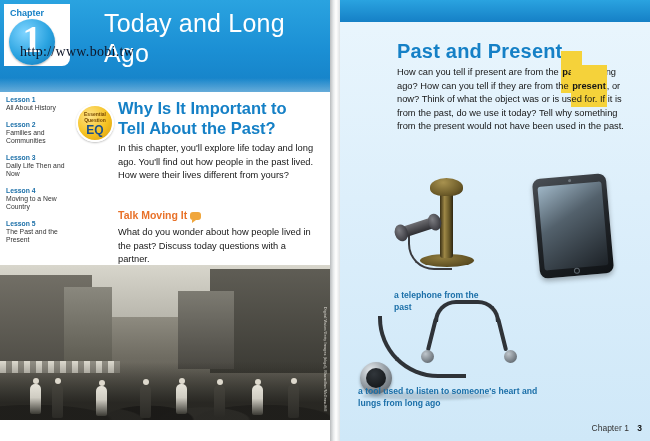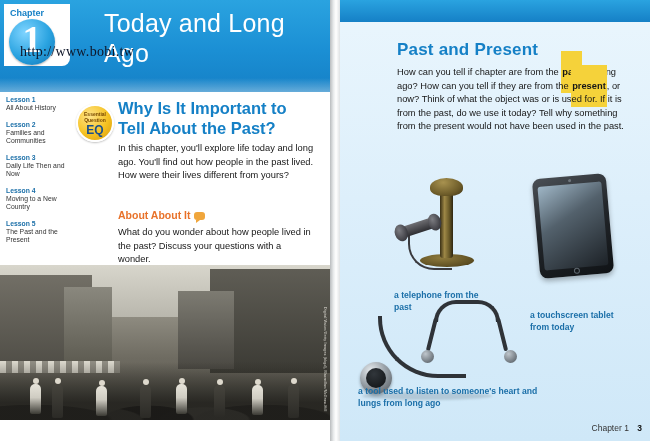--- a/index.html
+++ b/index.html
@@ -237,21 +237,21 @@
     background: linear-gradient(180deg,#eaf6fd 0%, #ddeffb 45%, #cfe8f8 100%);
     overflow: hidden;
   }
   .right-top-band {
     position: absolute; left: 0; top: 0;
     width: 310px; height: 22px;
     background: linear-gradient(180deg,#2aa3e0 0%, #1580c6 100%);
   }
   .pp-heading {
     position: absolute; left: 57px; top: 40px;
-    font-size: 17px; font-weight: bold; color: #1580c6;
+    font-size: 20px; font-weight: bold; color: #1580c6;
     letter-spacing: .2px;
     text-align: center;
   }
   .pp-body {
     position: absolute; left: 57px; top: 66px;
     width: 232px;
     font-size: 9.3px; line-height: 13.6px;
     color: #161616;
   }
   .hl {
@@ -452,23 +452,23 @@
 
     <div class="eq-badge">
       <div class="eq-txt">Essential Question</div>
       <div class="eq-big">EQ</div>
     </div>
 
     <div class="why-heading">Why Is It Important to Tell About the Past?</div>
     <div class="why-body">In this chapter, you'll explore life today and long ago. You'll find out how people in the past lived. How were their lives different from yours?</div>
 
     <div class="talk-about">
-      <span>About About It</span><span class="talk-icon"></span>
-    </div>
-    <div class="talk-body">What do you wonder about how people lived in the past? Discuss your questions with a wonder.</div>
+      <span>Talk Moving It</span><span class="talk-icon"></span>
+    </div>
+    <div class="talk-body">What do you wonder about how people lived in the past? Discuss today questions with a partner.</div>
 
     <div class="photo">
       <div class="ph-sky"></div>
       <div class="ph-ground"></div>
       <div class="ph-bldgL"></div>
       <div class="ph-bldgL2"></div>
       <div class="ph-bldgR"></div>
       <div class="ph-bldgR2"></div>
       <div class="ph-awning"></div>
       <div class="ph-crowd"></div>
@@ -486,21 +486,21 @@
   </div>
 
   <div class="gutter"></div>
 
   <div class="right-page">
     <div class="right-top-band"></div>
 
     <div class="pp-heading">Past and Present</div>
 
     <div class="pp-body">
-      <span>How can you tell if chapter are from the </span><span class="hl">past</span><span>, or long ago? How can you tell if they are from the </span><span class="hl">present</span><span>, or now? Think of what the object was or is used for. If it is from the past, do we use it today? Tell why something from the present would not have been used in the past.</span>
+      <span>How can you tell if present are from the </span><span class="hl">past</span><span>, or long ago? How can you tell if they are from the </span><span class="hl">present</span><span>, or now? Think of what the object was or is used for. If it is from the past, do we use it today? Tell why something from the present would not have been used in the past.</span>
     </div>
 
     <div class="phone-wrap">
       <div class="ph-cord"></div>
       <div class="ph-base"></div>
       <div class="ph-stem"></div>
       <div class="ph-cup"></div>
       <div class="ph-receiver"></div>
     </div>
 
@@ -515,21 +515,20 @@
       <div class="st-head"></div>
       <div class="st-armL"></div>
       <div class="st-armR"></div>
       <div class="st-ear l"></div>
       <div class="st-ear r"></div>
       <div class="st-chest"></div>
       <div class="st-shadow"></div>
     </div>
 
     <div class="cap cap-phone">a telephone from the past</div>
-    <div class="cap cap-tablet">a touchscreen tablet from today</div>
     <div class="cap cap-steth">a tool used to listen to someone's heart and lungs from long ago</div>
 
     <div class="right-footer">
       <span>Chapter 1</span>
       <span class="pg">3</span>
     </div>
   </div>
 
 
 </div>

